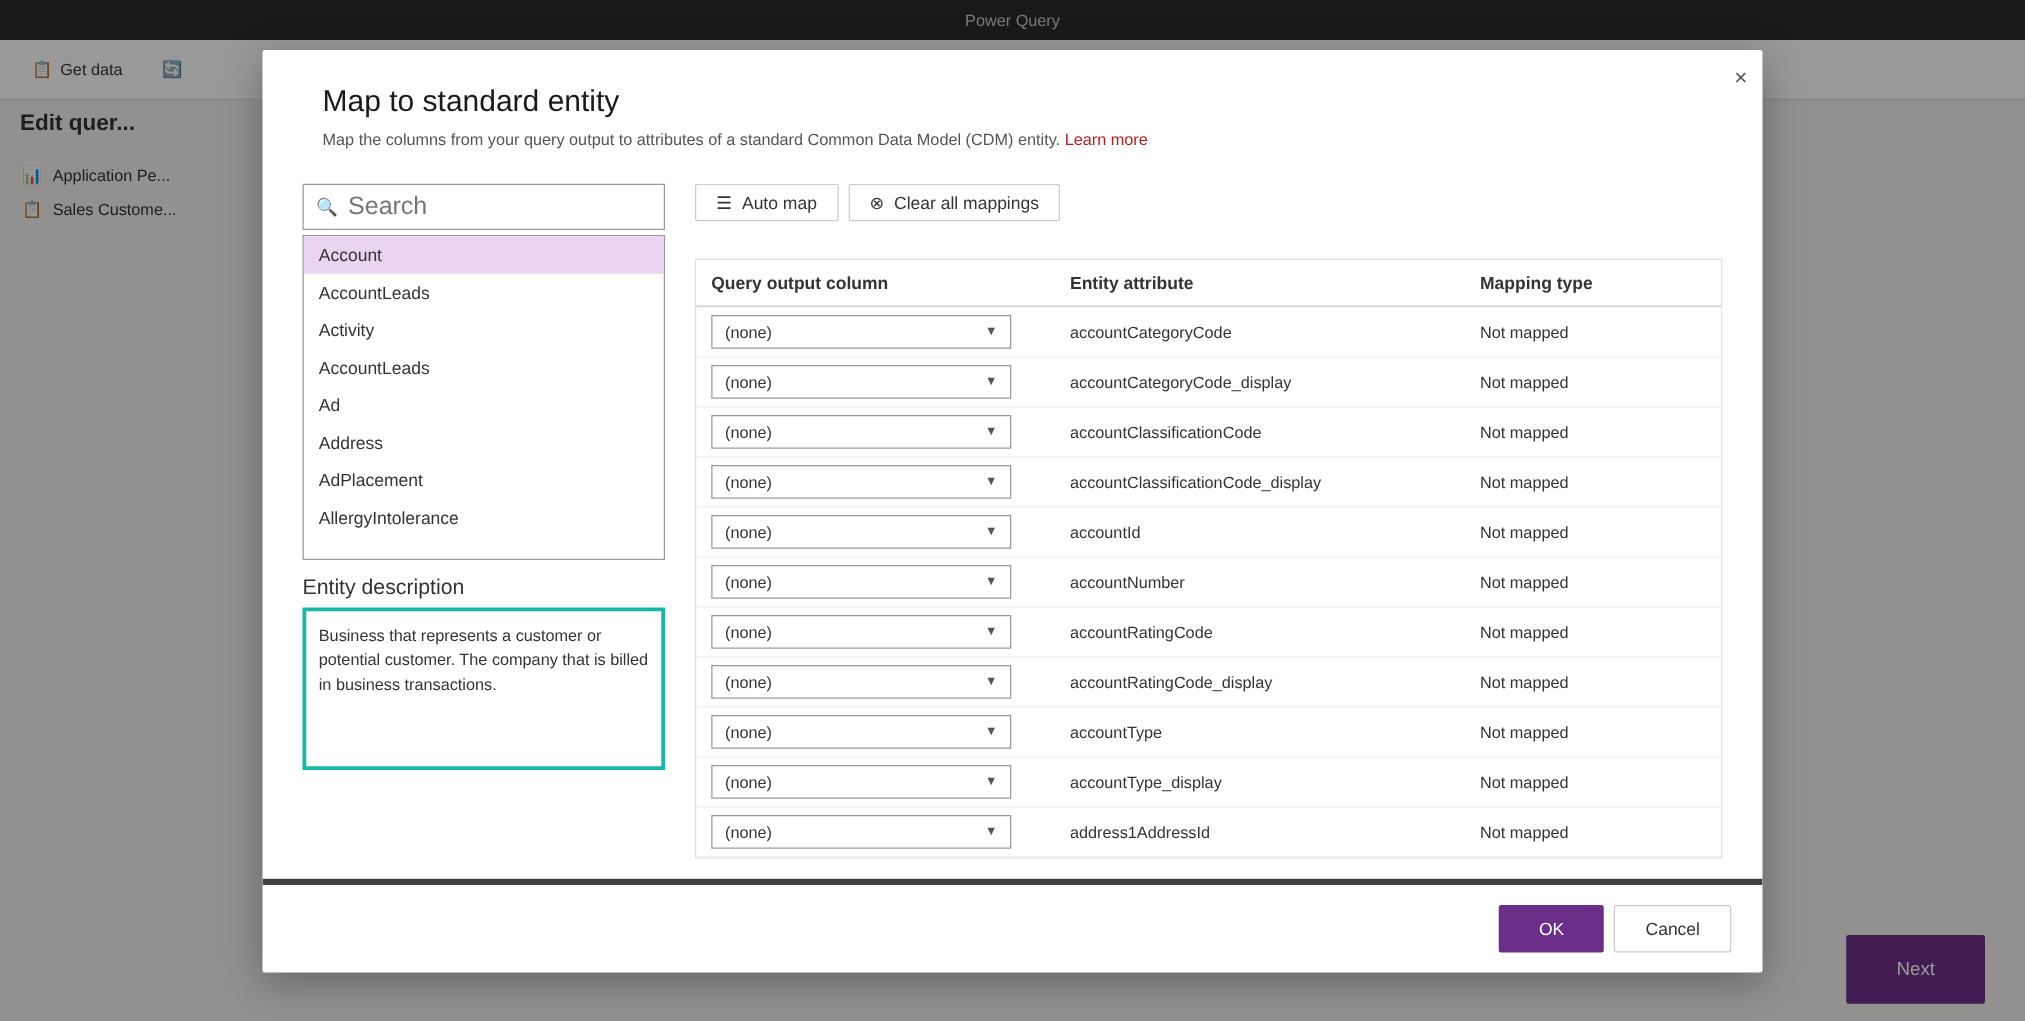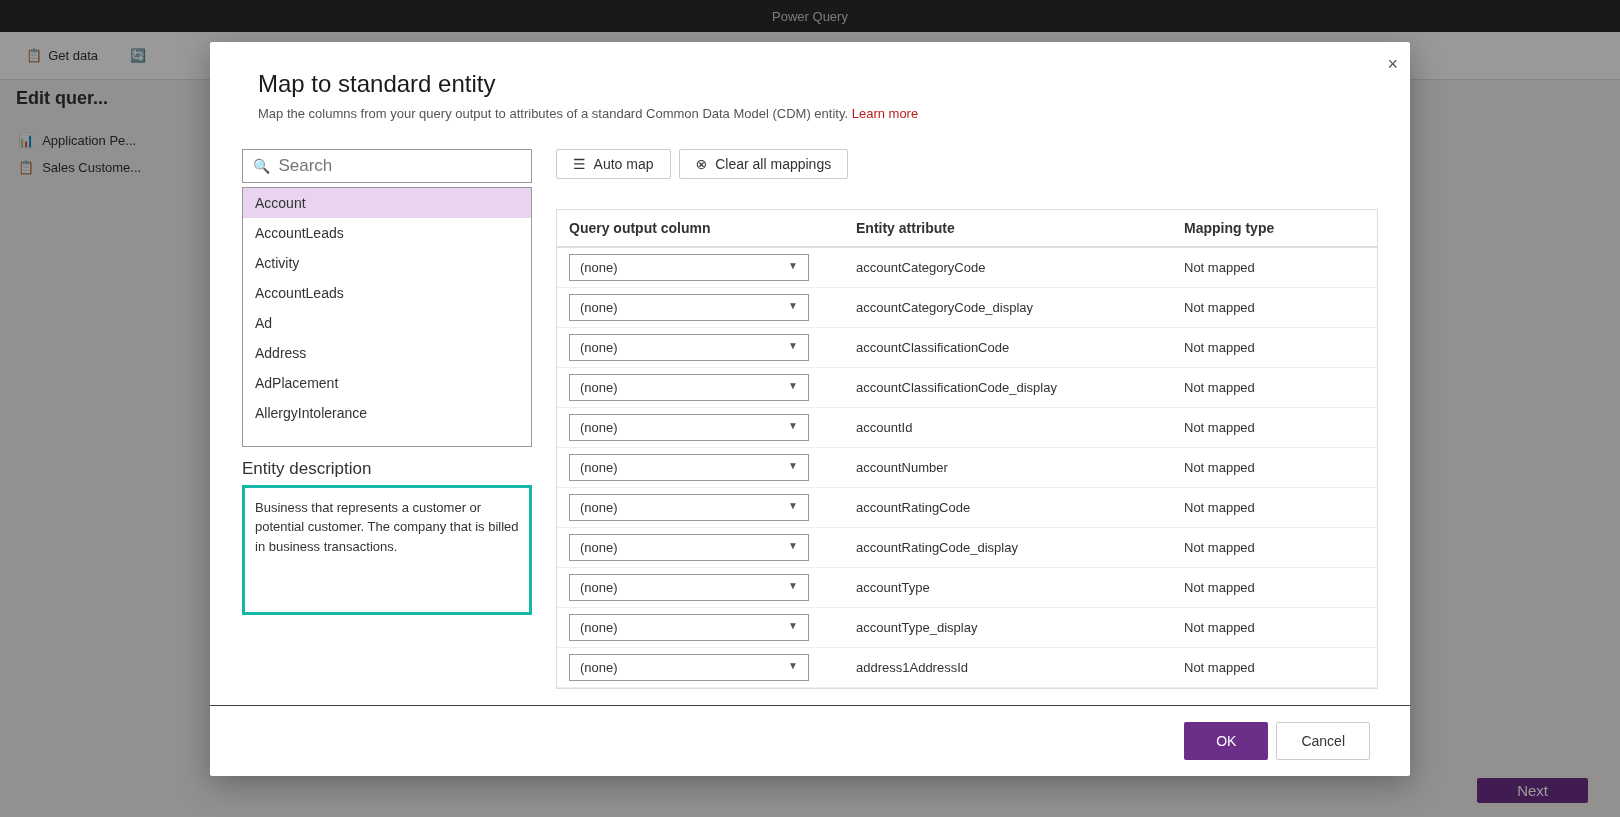--- a/index.html
+++ b/index.html
@@ -149,21 +149,21 @@
       border: 1px solid #999;
       padding: 6px 10px;
       gap: 8px;
       margin-bottom: 4px;
       background: #fff;
     }
 
     .search-box input {
       border: none;
       outline: none;
-      font-size: 17px;
+      font-size: 20px;
       width: 100%;
       color: #333;
     }
 
     .entity-list {
       flex: 1;
       border: 1px solid #999;
       overflow-y: auto;
       background: #fff;
       max-height: 260px;
@@ -266,42 +266,42 @@
     .col-entity {
       width: 320px;
     }
 
     .col-mapping {
       width: 200px;
     }
 
     .none-dropdown {
       display: flex;
-      align-items: flex-start;
+      align-items: center;
       justify-content: space-between;
       border: 1px solid #999;
       padding: 5px 10px;
       background: #fff;
       cursor: pointer;
       font-size: 13px;
       width: 240px;
     }
 
     .chevron {
       font-size: 10px;
       color: #555;
     }
 
     
     .modal-footer {
-      padding: 16px 40px;
+      padding: 16px 25px;
       display: flex;
       justify-content: flex-end;
       gap: 8px;
-      border-top: 1px solid #404040;
+      border-top: 5px solid #404040;
     }
 
     .btn-ok {
       background: #6b2f8a;
       color: #fff;
       border: none;
       padding: 10px 32px;
       font-size: 14px;
       cursor: pointer;
       border-radius: 2px;
@@ -331,21 +331,21 @@
     }
 
     
     .next-btn {
       position: absolute;
       bottom: 14px;
       right: 32px;
       background: #6b2f8a;
       color: #fff;
       border: none;
-      padding: 4px 40px;
+      padding: 19px 40px;
       font-size: 15px;
       cursor: pointer;
       border-radius: 2px;
     }
 
     
     .entity-list::-webkit-scrollbar { width: 8px; }
     .entity-list::-webkit-scrollbar-track { background: #f0f0f0; }
     .entity-list::-webkit-scrollbar-thumb { background: #bbb; }
 

